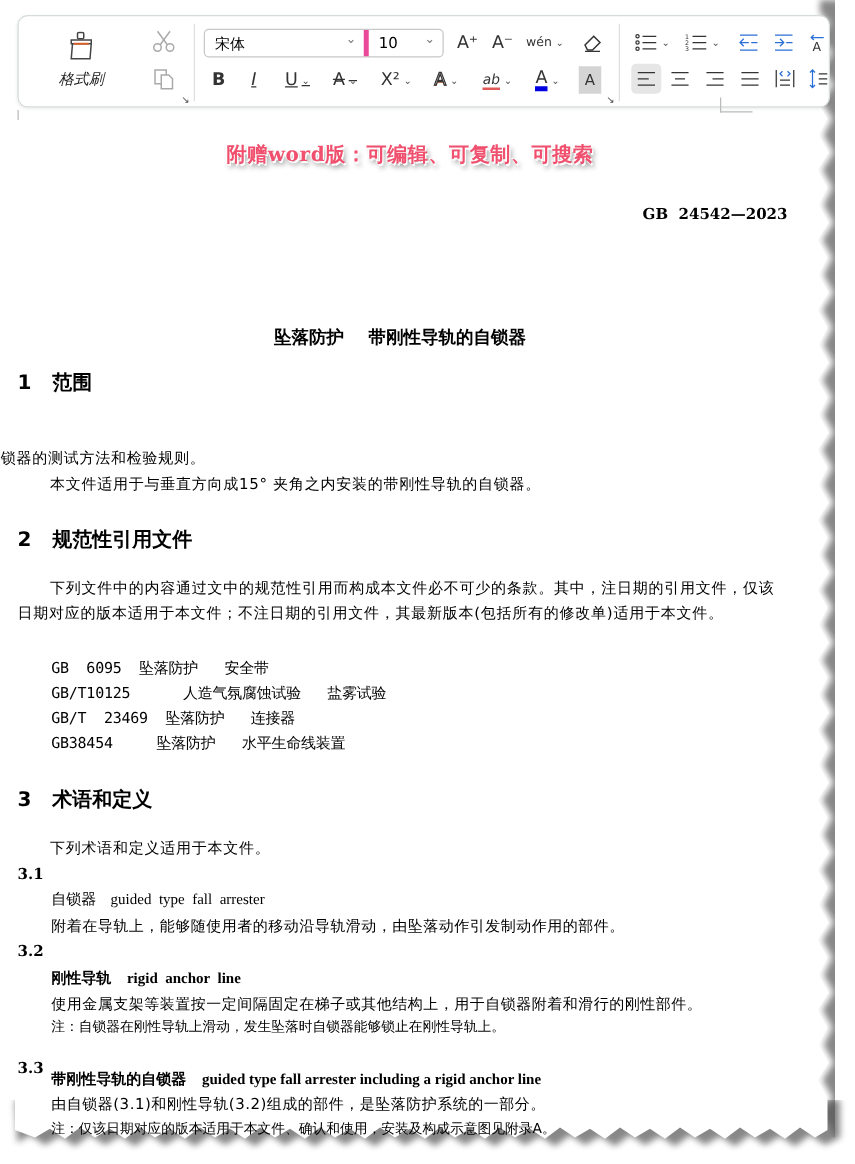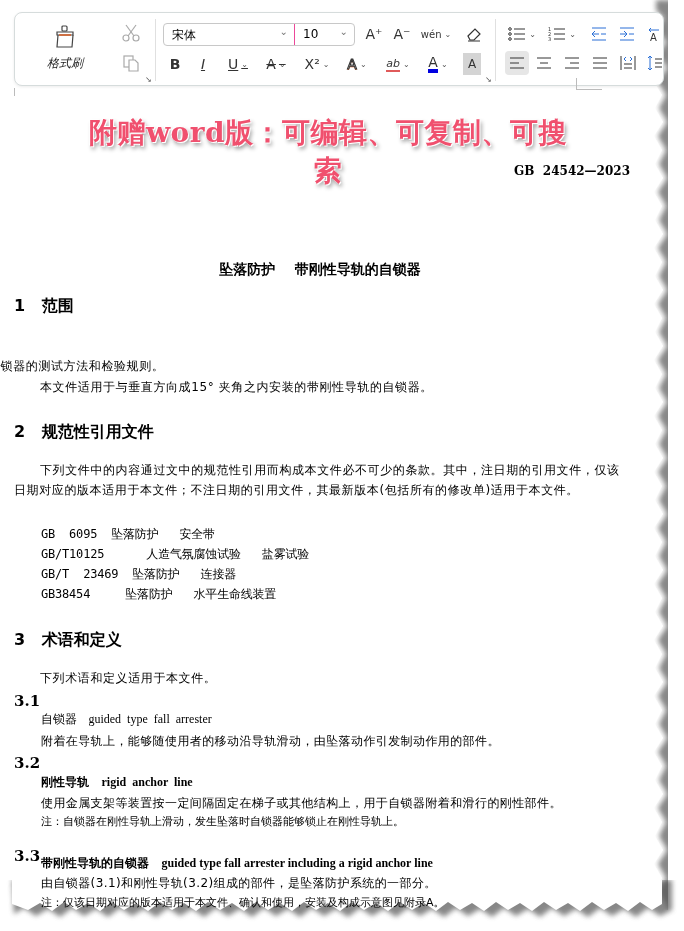--- a/index.html
+++ b/index.html
@@ -25,48 +25,48 @@
   .big-btn { position: absolute; top: 8px; width: 44px; height: 56px; text-align: center; }
   .big-btn .ico { height: 28px; display: flex; align-items: flex-end; justify-content: center; }
   .big-btn .lbl { font-size: 12px; color: #222; margin-top: 6px; white-space: nowrap; }
   .small-ico { position: absolute; width: 20px; height: 20px; display: flex; align-items: center; justify-content: center; color: #aaa; font-size: 14px; }
   .launcher { position: absolute; font-size: 8px; color: #555; }
 
   .font-select {
     position: absolute; left: 148px; top: 10px; width: 192px; height: 23px;
     border: 1px solid #c8c8c8; border-radius: 4px; display: flex; font-size: 12px;
   }
-  .font-name { flex: 0 0 131px; padding: 3px 8px; position: relative; border-right: 1px solid #ec4899; }
+  .font-name { flex: 0 0 131px; padding: 3px 8px; position: relative; border-right: 4px solid #ec4899; }
   .font-size { flex: 1; padding: 3px 8px; position: relative; }
   .chev { position: absolute; right: 6px; top: 2px; color: #777; font-size: 10px; }
 
   .tb { position: absolute; height: 22px; display: flex; align-items: center; justify-content: center; font-size: 14px; color: #333; }
   .tb .dd { font-size: 8px; color: #555; margin-left: 3px; }
   .align-active { background: #e6e6e6; border-radius: 4px; }
   .page-corner { position: absolute; left: 576px; top: 78px; width: 26px; height: 12px; border-left: 1px solid #bbb; border-bottom: 1px solid #bbb; }
   .page-corner-l { position: absolute; left: 14px; top: 88px; width: 1px; height: 8px; background: #bbb; }
 
   .banner {
     position: absolute; left: 78px; top: 114px; width: 500px; text-align: center;
-    font-family: "DejaVu Serif", "Liberation Serif", serif; font-weight: bold; font-size: 28px;
+    font-family: "DejaVu Serif", "Liberation Serif", serif; font-weight: bold; font-size: 16px;
     color: #f0506e; letter-spacing: 0.5px;
     text-shadow: 1px 1px 0 #fff, -1px -1px 0 #fff, 2px 3px 4px rgba(0,0,0,0.45);
   }
   .std-no {
     position: absolute; right: 54px; top: 164px;
     font-family: "DejaVu Serif", "Liberation Serif", serif; font-weight: bold; font-size: 12px; white-space: pre;
   }
   .title {
     position: absolute; left: 0; width: 640px; top: 232px; text-align: center;
     font-family: "DejaVu Sans", sans-serif; font-weight: bold; font-size: 14px; white-space: pre; margin-top: 29px;
   }
   .h1 { position: absolute; left: 14px; font-weight: bold; font-size: 16px; white-space: pre; }
   .p { position: absolute; left: 14px; width: 612px; font-size: 12px; line-height: 20px; text-indent: 26px; letter-spacing: 0.6px; }
   .ref { position: absolute; left: 41px; font-size: 12px; font-family: "DejaVu Sans Mono", "Liberation Mono", monospace; white-space: pre; letter-spacing: -0.2px; }
-  .term-no { position: absolute; left: 14px; font-weight: bold; font-size: 15px; font-family: "DejaVu Serif", "Liberation Serif", serif; }
+  .term-no { position: absolute; left: 14px; font-weight: bold; font-size: 12px; font-family: "DejaVu Serif", "Liberation Serif", serif; }
   .term { position: absolute; left: 41px; font-size: 12px; white-space: pre; }
   .term .en { font-family: "Liberation Serif", "DejaVu Serif", serif; }
   .term.bold { font-weight: bold; }
   .note { position: absolute; left: 41px; font-size: 11px; white-space: pre; }
 </style>
 </head>
 <body>
 
 <div class="frame"></div>
 

